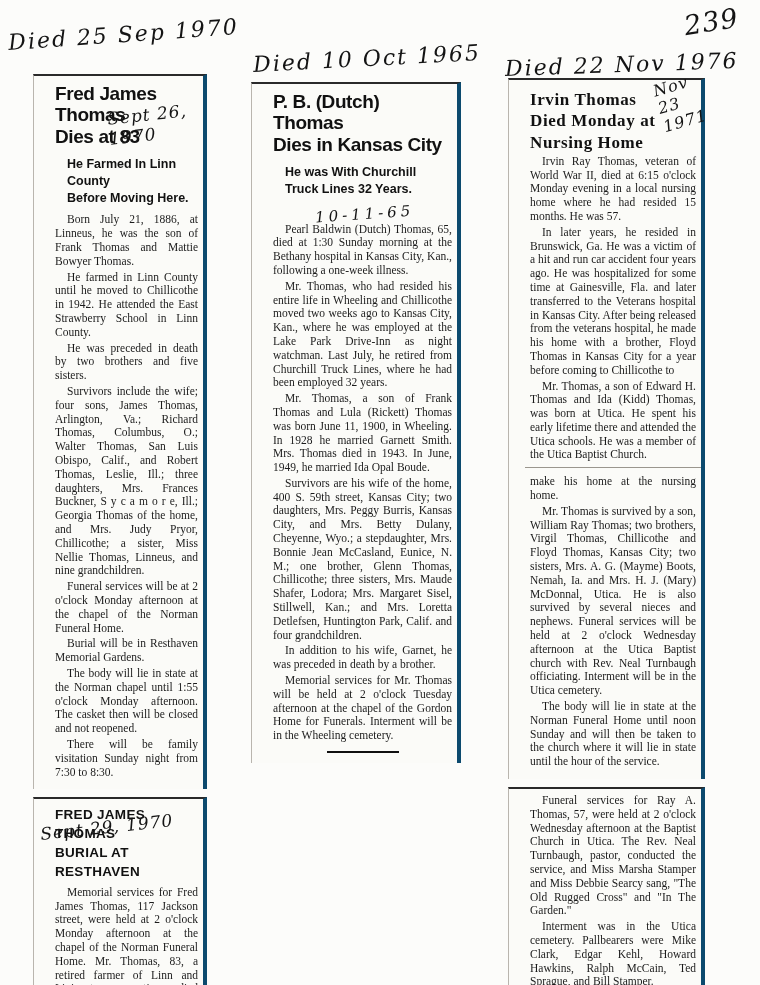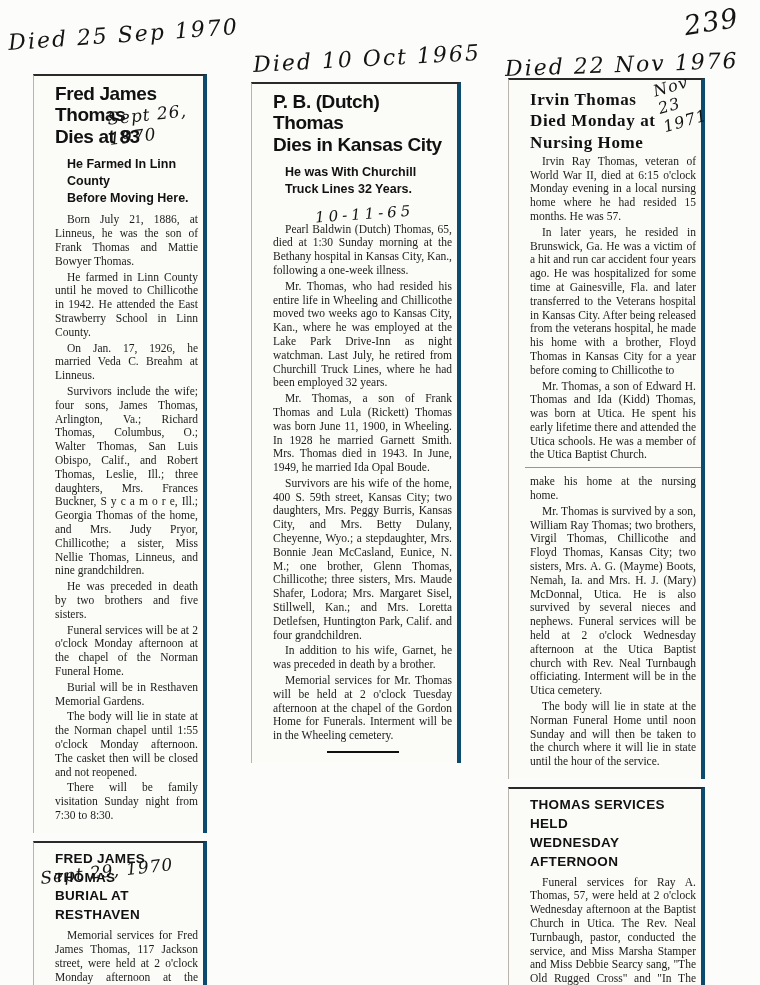--- a/index.html
+++ b/index.html
@@ -90,23 +90,22 @@
 
   <div class="column col1">
     <article class="clipping">
       <h1 class="headline-sans">Fred James Thomas
 Dies at 83</h1>
       <span class="hw hw-inline hw-fred">Sept 26, 1970</span>
       <h2 class="subhead">He Farmed In Linn County
 Before Moving Here.</h2>
       <p>Born July 21, 1886, at Linneus, he was the son of Frank Thomas and Mattie Bowyer Thomas.</p>
       <p>He farmed in Linn County until he moved to Chillicothe in 1942. He attended the East Strawberry School in Linn County.</p>
-      <p>On Jan. 17, 1926, he married Veda C. Breahm at Linneus.</p>
+      <p>He was preceded in death by two brothers and five sisters.</p>
       <p>Survivors include the wife; four sons, James Thomas, Arlington, Va.; Richard Thomas, Columbus, O.; Walter Thomas, San Luis Obispo, Calif., and Robert Thomas, Leslie, Ill.; three daughters, Mrs. Frances Buckner, S y c a m o r e, Ill.; Georgia Thomas of the home, and Mrs. Judy Pryor, Chillicothe; a sister, Miss Nellie Thomas, Linneus, and nine grandchildren.</p>
-      <p>He was preceded in death by two brothers and five sisters.</p>
       <p>Funeral services will be at 2 o'clock Monday afternoon at the chapel of the Norman Funeral Home.</p>
       <p>Burial will be in Resthaven Memorial Gardens.</p>
       <p>The body will lie in state at the Norman chapel until 1:55 o'clock Monday afternoon. The casket then will be closed and not reopened.</p>
       <p>There will be family visitation Sunday night from 7:30 to 8:30.</p>
     </article>
 
     <article class="clipping">
       <h2 class="headline-caps">FRED JAMES THOMAS
 BURIAL AT RESTHAVEN</h2>
       <span class="hw hw-inline hw-burial">Sept 29, 1970</span>
@@ -143,20 +142,18 @@
       <p>Irvin Ray Thomas, veteran of World War II, died at 6:15 o'clock Monday evening in a local nursing home where he had resided 15 months. He was 57.</p>
       <p>In later years, he resided in Brunswick, Ga. He was a victim of a hit and run car accident four years ago. He was hospitalized for some time at Gainesville, Fla. and later transferred to the Veterans hospital in Kansas City. After being released from the veterans hospital, he made his home with a brother, Floyd Thomas in Kansas City for a year before coming to Chillicothe to</p>
       <p>Mr. Thomas, a son of Edward H. Thomas and Ida (Kidd) Thomas, was born at Utica. He spent his early lifetime there and attended the Utica schools. He was a member of the Utica Baptist Church.</p>
       <div class="seam"></div>
       <p class="no-indent">make his home at the nursing home.</p>
       <p>Mr. Thomas is survived by a son, William Ray Thomas; two brothers, Virgil Thomas, Chillicothe and Floyd Thomas, Kansas City; two sisters, Mrs. A. G. (Mayme) Boots, Nemah, Ia. and Mrs. H. J. (Mary) McDonnal, Utica. He is also survived by several nieces and nephews. Funeral services will be held at 2 o'clock Wednesday afternoon at the Utica Baptist church with Rev. Neal Turnbaugh officiating. Interment will be in the Utica cemetery.</p>
       <p>The body will lie in state at the Norman Funeral Home until noon Sunday and will then be taken to the church where it will lie in state until the hour of the service.</p>
     </article>
 
     <article class="clipping">
-      <h2 class="headline-caps">THOMAS SERVICES HELD
-WEDNESDAY AFTERNOON</h2>
       <p>Funeral services for Ray A. Thomas, 57, were held at 2 o'clock Wednesday afternoon at the Baptist Church in Utica. The Rev. Neal Turnbaugh, pastor, conducted the service, and Miss Marsha Stamper and Miss Debbie Searcy sang, "The Old Rugged Cross" and "In The Garden."</p>
       <p>Interment was in the Utica cemetery. Pallbearers were Mike Clark, Edgar Kehl, Howard Hawkins, Ralph McCain, Ted Sprague, and Bill Stamper.</p>
     </article>
   </div>
 
 </div>
 
 </body></html>

